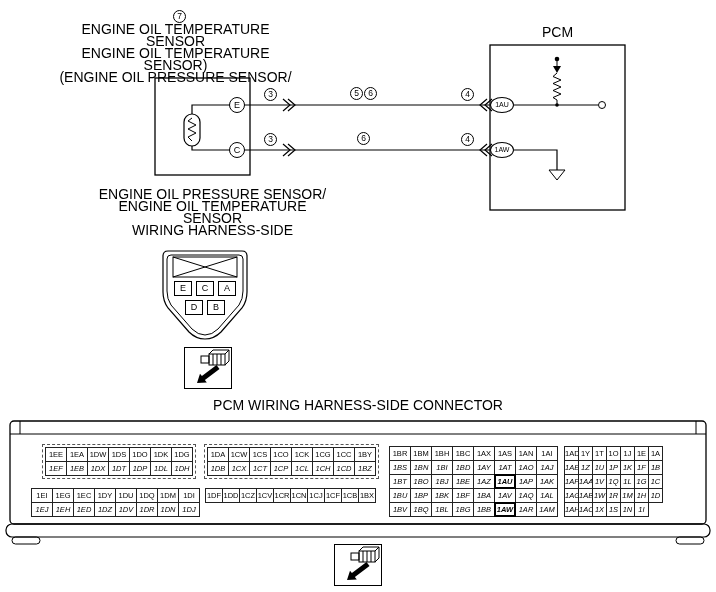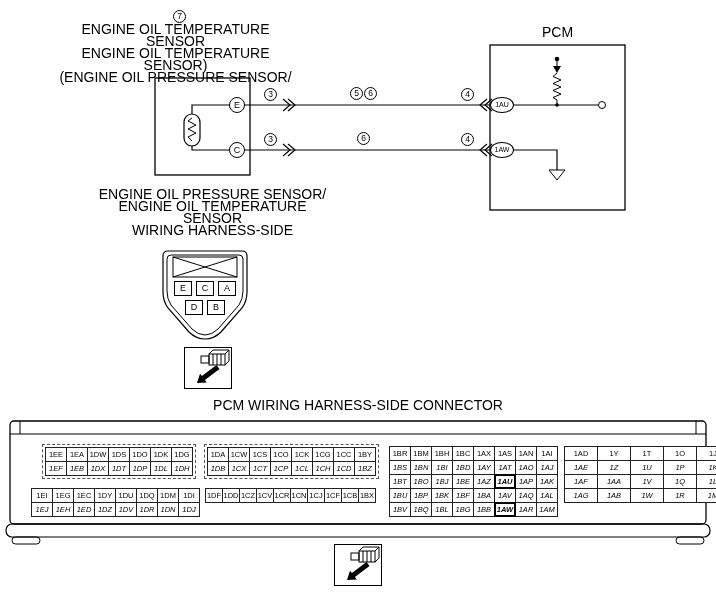--- a/index.html
+++ b/index.html
@@ -17,21 +17,21 @@
           background:#fff; font-size:7px; line-height:14px; text-align:center; z-index:3; }
   .grid-block { position:absolute; z-index:2; }
   .grid-block.dashed { border:1px dashed #555; padding:2px; }
   .pin-row { display:flex; }
   .pin-row + .pin-row { margin-top:-1px;font-style:italic; }
   .pin-cell { width:22px; height:15px; border:1px solid #222; background:#fff; font-size:7.5px;
           line-height:13px; text-align:center; overflow:hidden; white-space:nowrap; }
   .pin-cell + .pin-cell { margin-left:-1px; }
   .pin-cell.hl { border:2px solid #000; font-weight:bold; line-height:11px; position:relative; z-index:2; }
   .w18 .pin-cell { width:18px; }
-  .w21 .pin-cell { width:34px; }
+  .w21 .pin-cell { width:15px; }
   .conn-row { display:flex; justify-content:center; gap:4px; }
   .conn-row + .conn-row { margin-top:4px; }
   .conn-cell { width:18px; height:15px; border:1px solid #000; background:#fff; font-size:9px;
           line-height:13px; text-align:center; }
   .icon-box { position:absolute; width:48px; height:42px; border:1px solid #000; background:#fff; z-index:3; }
   .icon-box svg { display:block; }
 </style>
 </head>
 <body>
 
@@ -290,20 +290,28 @@
       </div>
       <div class="pin-row">
         <div class="pin-cell">1AG</div>
         <div class="pin-cell">1AB</div>
         <div class="pin-cell">1W</div>
         <div class="pin-cell">1R</div>
         <div class="pin-cell">1M</div>
         <div class="pin-cell">1H</div>
         <div class="pin-cell">1D</div>
       </div>
+      <div class="pin-row">
+        <div class="pin-cell">1AH</div>
+        <div class="pin-cell">1AC</div>
+        <div class="pin-cell">1X</div>
+        <div class="pin-cell">1S</div>
+        <div class="pin-cell">1N</div>
+        <div class="pin-cell">1I</div>
+      </div>
     </div>
 
   <div class="icon-box" style="left:334px;top:544px">
     <svg width="46" height="40" viewBox="0 0 46 40">
       <rect x="24" y="6" width="16" height="11" fill="none" stroke="#000"></rect>
       <line x1="28" y1="6" x2="28" y2="17" stroke="#000"></line>
       <line x1="32" y1="6" x2="32" y2="17" stroke="#000"></line>
       <line x1="36" y1="6" x2="36" y2="17" stroke="#000"></line>
       <polyline points="24,6 28,2 44,2 40,6" fill="none" stroke="#000"></polyline>
       <polyline points="40,6 44,2 44,13 40,17" fill="none" stroke="#000"></polyline>

